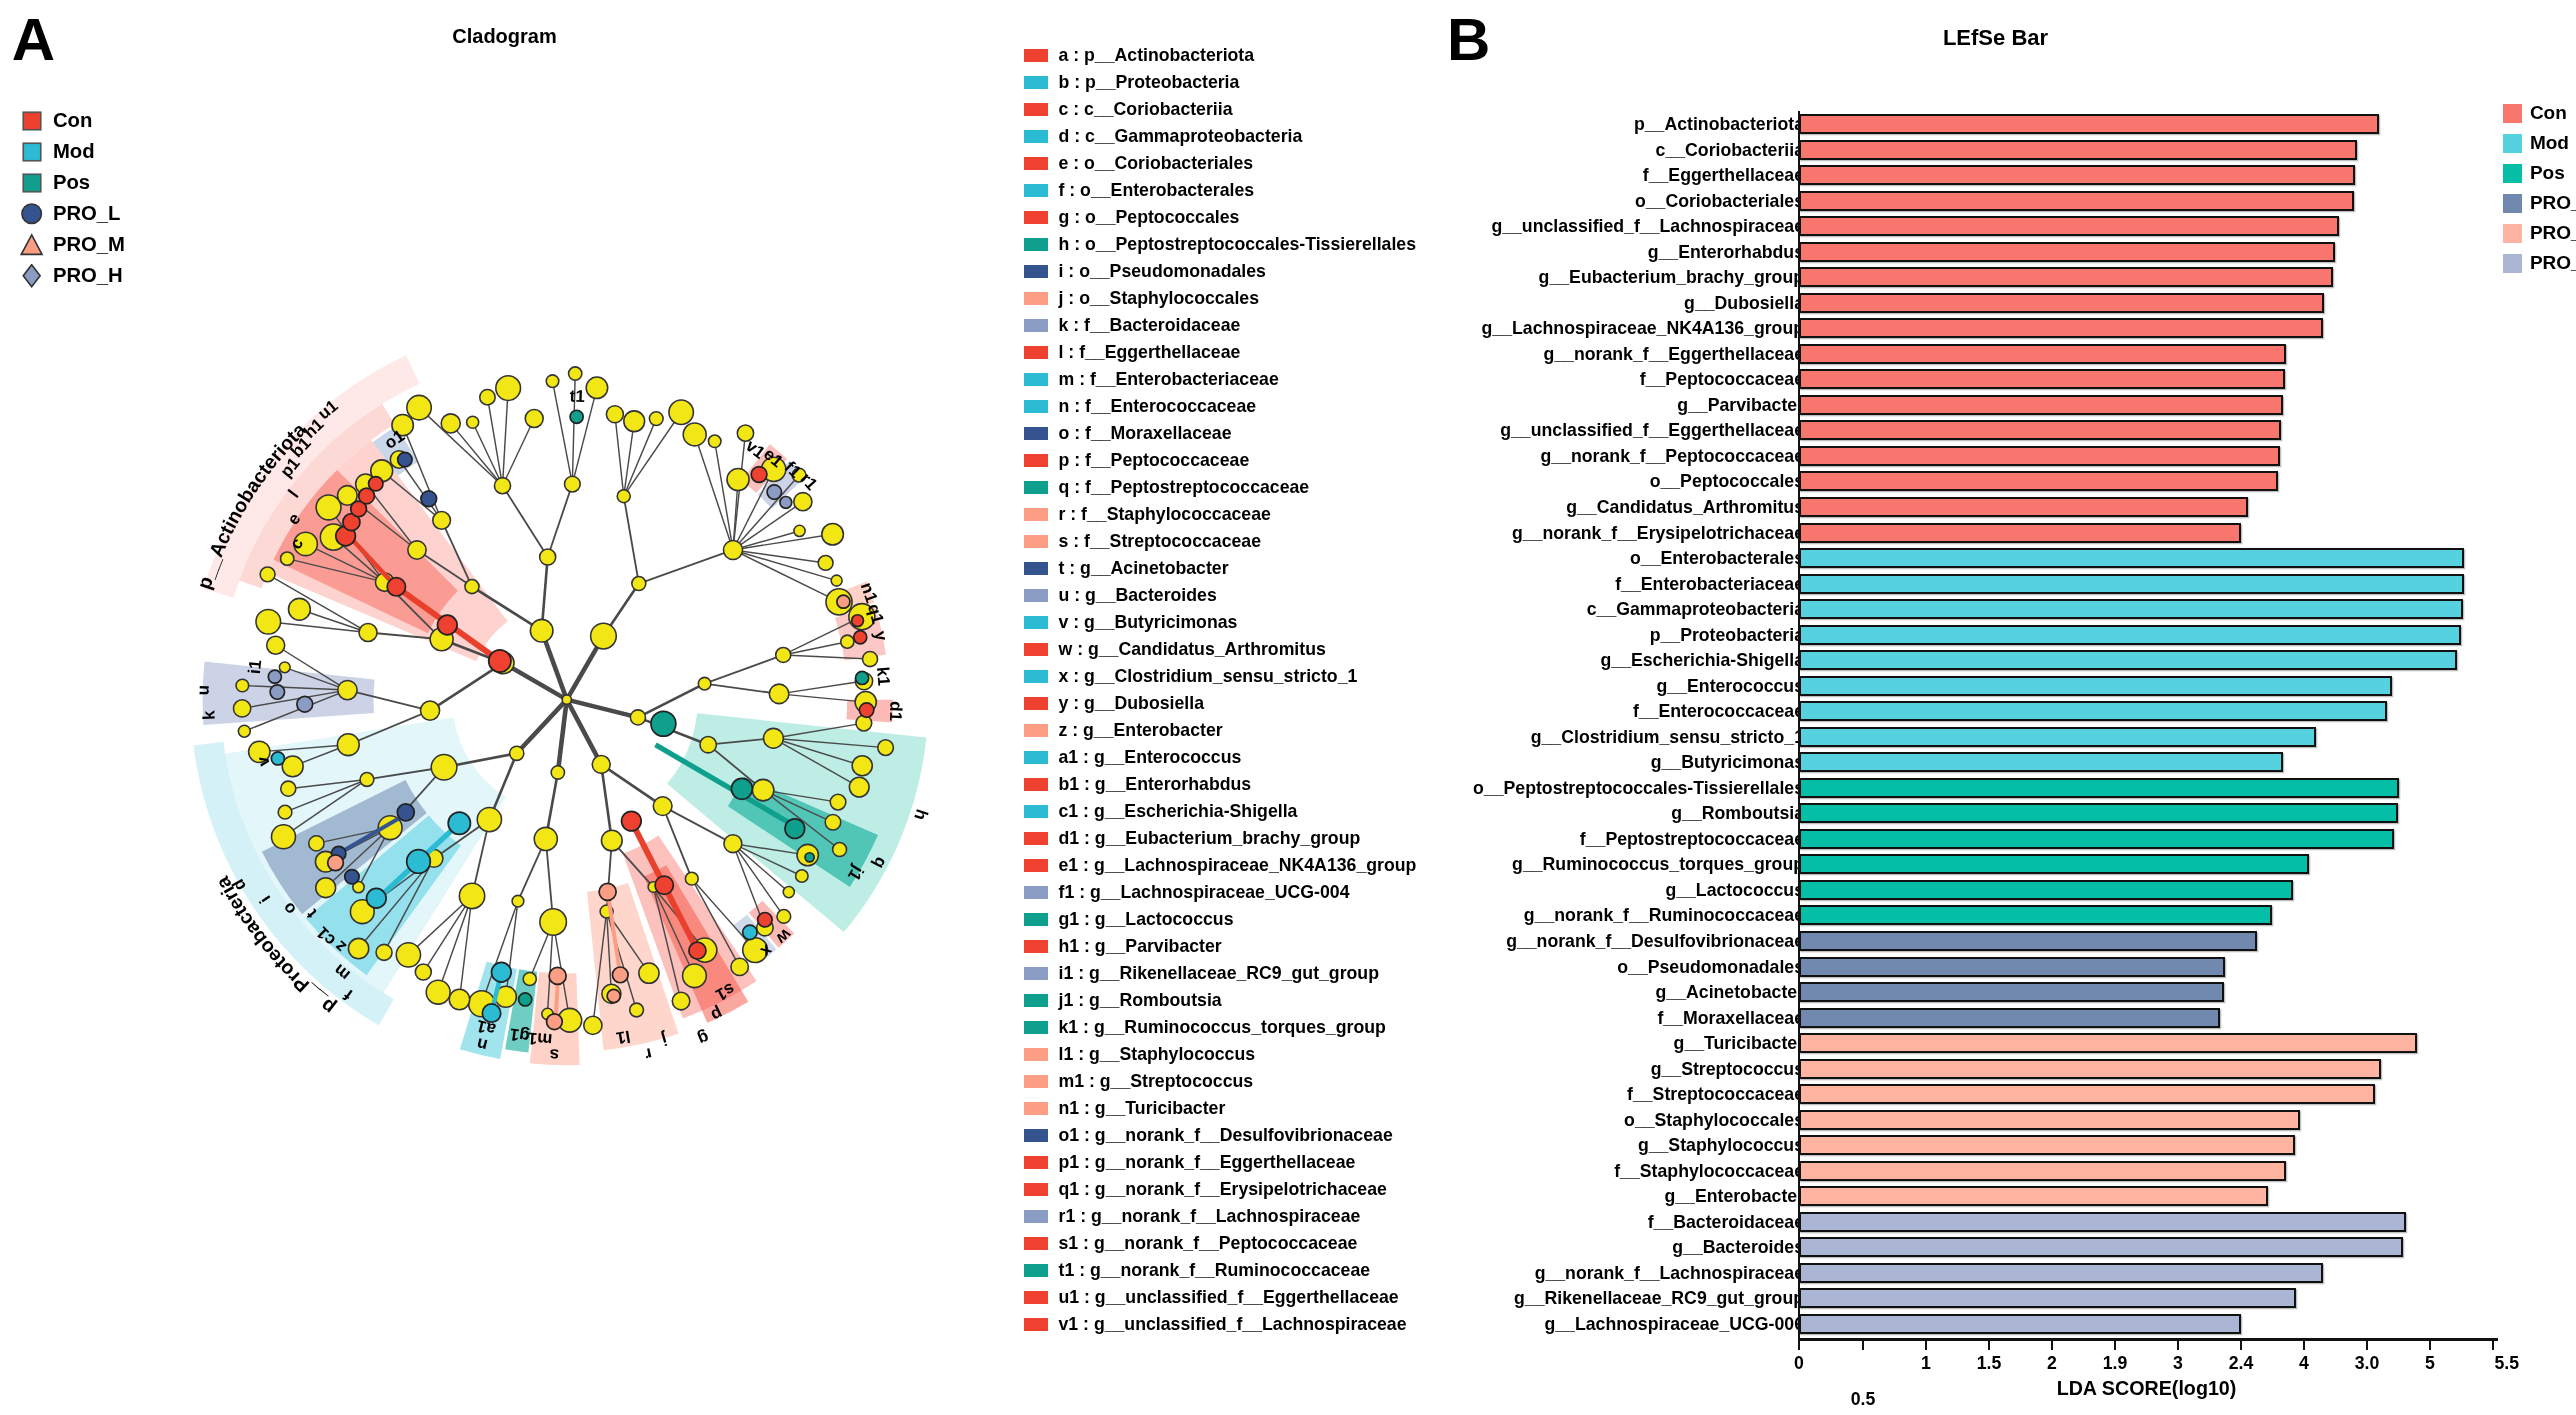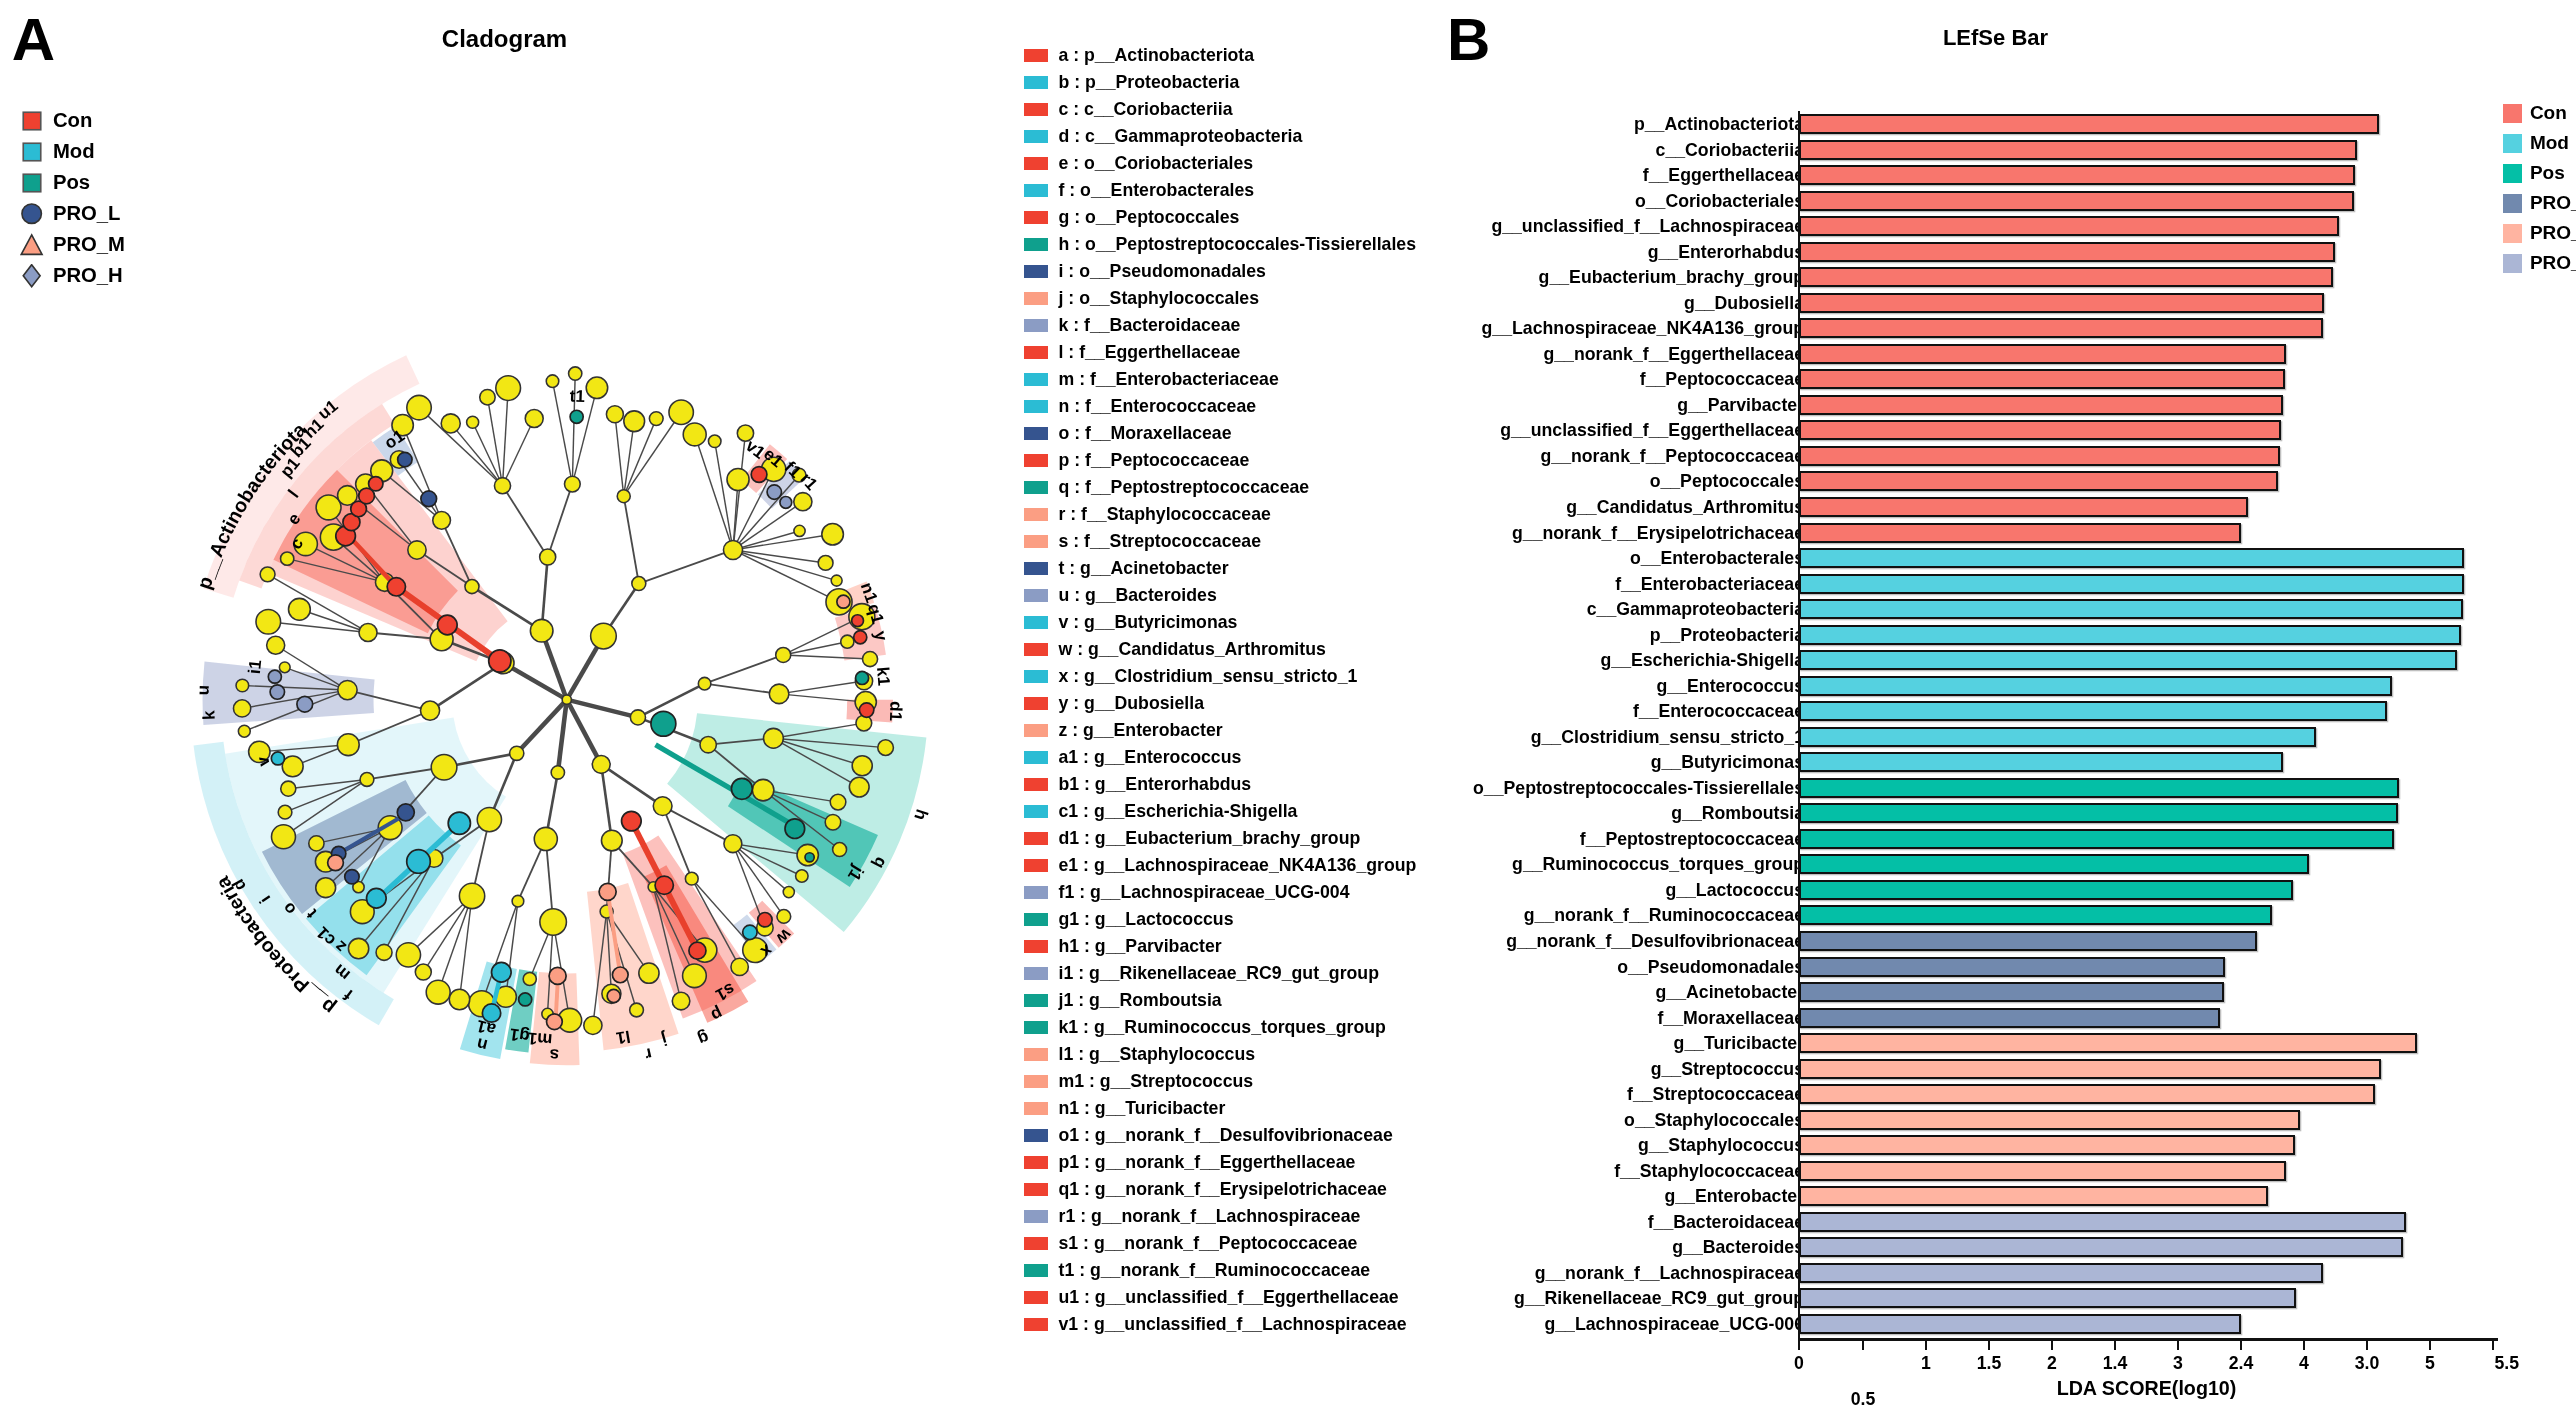--- a/index.html
+++ b/index.html
@@ -1,21 +1,21 @@
 <!DOCTYPE html>
 <html style="font-size:10.5px"><head>
 <meta charset="utf-8">
 <style>
   html,body{margin:0;padding:0;background:#fff;}
   body{width:2576px;height:1415px;position:relative;overflow:hidden;
        font-family:"Liberation Sans",sans-serif;font-weight:bold;color:#000;}
   .abs{position:absolute;}
   #panelA-label{left:11.8px;top:5.2px;font-size:60px;}
   #panelB-label{left:1447px;top:5.2px;font-size:60px;}
-  #cladogram-title{left:0;top:25px;width:1009px;text-align:center;font-size:24px;}
+  #cladogram-title{left:0;top:25px;width:1009px;text-align:center;font-size:20px;}
   #lefse-title{left:1494px;top:25px;width:1003px;text-align:center;font-size:22px;}
   #legendA{left:19.7px;top:105px;}
   .lgA-item{display:flex;align-items:center;height:31px;}
   .lgA-item span{font-size:20.3px;margin-left:9.2px;}
   #taxa-legend{left:1024px;top:42px;}
   .taxa-item{display:flex;align-items:center;height:27px;}
   .taxa-swatch{width:24px;height:13.8px;margin-right:10.5px;flex:0 0 24px;}
   .taxa-item span{font-size:17.7px;white-space:nowrap;}
   #cladogram-svg{left:0;top:0;}
   
@@ -791,21 +791,21 @@
     <div class="tick-label" style="left: 1799px;">0</div>
     <div class="tick" style="left: 1862px;"></div>
     <div class="tick-label" style="left: 1863px; margin-top: 36px;">0.5</div>
     <div class="tick" style="left: 1925px;"></div>
     <div class="tick-label" style="left: 1926px;">1</div>
     <div class="tick" style="left: 1988px;"></div>
     <div class="tick-label" style="left: 1989px;">1.5</div>
     <div class="tick" style="left: 2051px;"></div>
     <div class="tick-label" style="left: 2052px;">2</div>
     <div class="tick" style="left: 2114px;"></div>
-    <div class="tick-label" style="left: 2115px;">1.4</div>
+    <div class="tick-label" style="left: 2115px;">1.9</div>
     <div class="tick" style="left: 2177px;"></div>
     <div class="tick-label" style="left: 2178px;">3</div>
     <div class="tick" style="left: 2240px;"></div>
     <div class="tick-label" style="left: 2241px;">2.4</div>
     <div class="tick" style="left: 2303px;"></div>
     <div class="tick-label" style="left: 2304px;">4</div>
     <div class="tick" style="left: 2366px;"></div>
     <div class="tick-label" style="left: 2367px;">3.0</div>
     <div class="tick" style="left: 2429px;"></div>
     <div class="tick-label" style="left: 2430px;">5</div>

